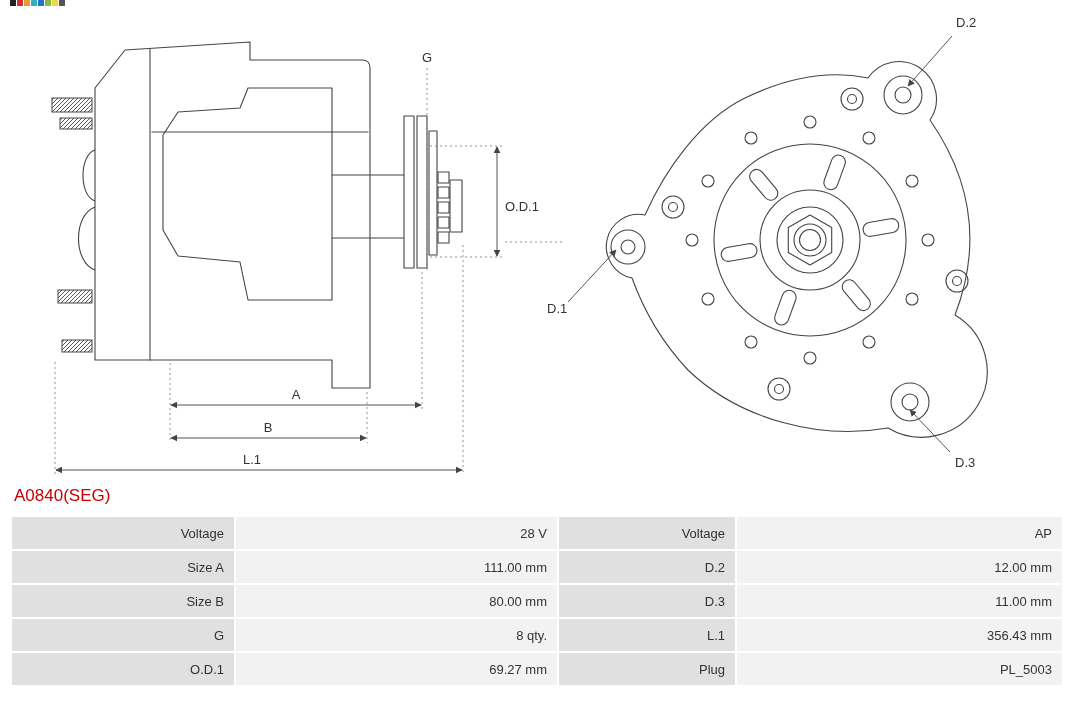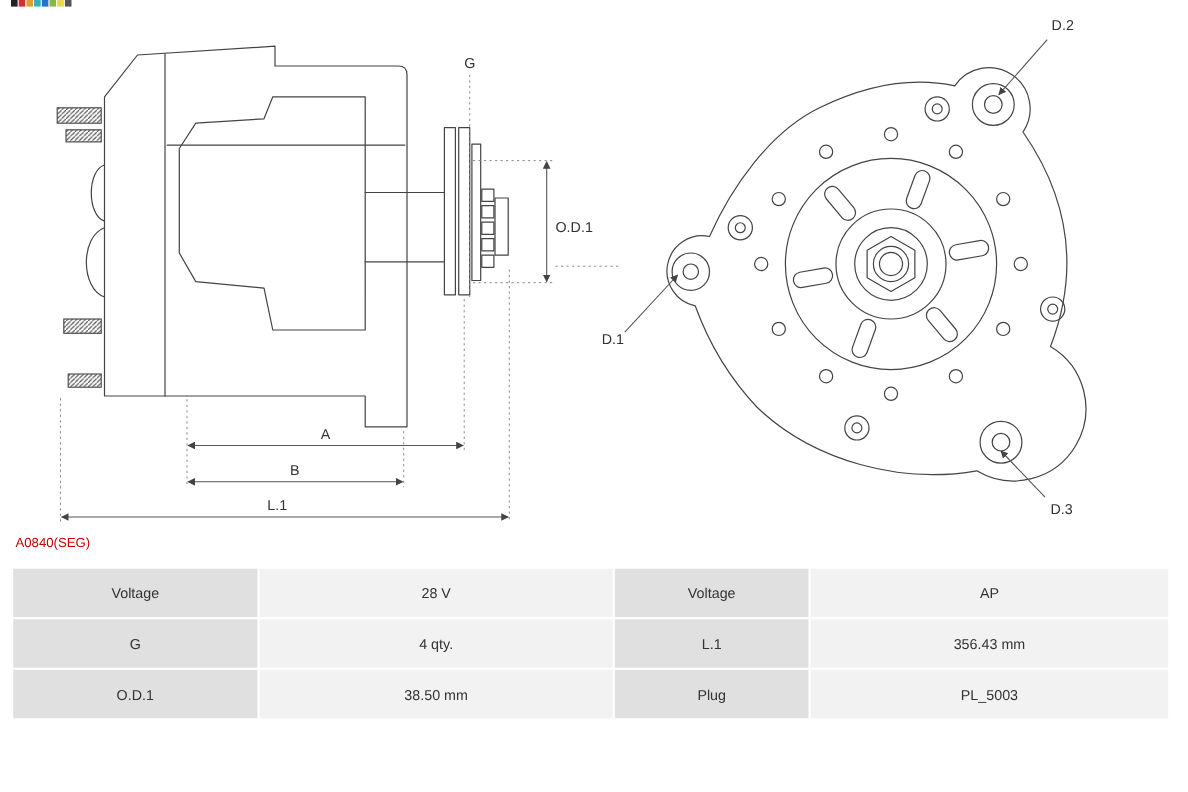--- a/index.html
+++ b/index.html
@@ -6,26 +6,26 @@
   body{width:1080px;height:720px;position:relative;overflow:hidden;
        font-family:"Liberation Sans",sans-serif;color:#333}
   .logo{position:absolute;top:0;left:10px;height:6px;display:flex;gap:1px}
   .logo span{width:6px;height:6px;display:inline-block}
   .drawing{position:absolute;top:0;left:0}
   .ln{stroke:#444;stroke-width:1.1;fill:none;stroke-linejoin:round;stroke-linecap:round}
   .fw{stroke:#444;stroke-width:1.1;fill:#fff;stroke-linejoin:round}
   .dim{stroke:#555;stroke-width:1;fill:none}
   .ext{stroke:#888;stroke-width:0.9;fill:none;stroke-dasharray:2 3}
   .dlabel{font-size:13px;fill:#333;stroke:none}
-  .part-number{position:absolute;top:486px;left:14px;font-size:12px;
+  .part-number{position:absolute;top:486px;left:14px;font-size:17px;
                color:var(--part-number,#cc0000)}
   table.spec-table{position:absolute;top:515px;left:10px;width:1052px;
                    border-collapse:separate;border-spacing:2px;table-layout:fixed}
-  table.spec-table td{height:44px;padding:0 10px;font-size:13px;color:#333;
-                      text-align:center;vertical-align:middle;white-space:nowrap;
+  table.spec-table td{height:32px;padding:0 10px;font-size:13px;color:#333;
+                      text-align:right;vertical-align:middle;white-space:nowrap;
                       overflow:hidden}
   td.lbl{background:var(--table-label-bg,#e0e0e0)}
   td.val{background:var(--table-value-bg,#f2f2f2)}
 </style>
 </head>
 <body>
 
 <div class="logo">
     <span style="background: rgb(34, 34, 34);"></span>
     <span style="background: rgb(204, 51, 51);"></span>
@@ -191,25 +191,37 @@
       <col style="width:325px">
   </colgroup>
   <tbody>
     <tr>
       <td class="lbl">Voltage</td>
       <td class="val">28 V</td>
       <td class="lbl">Voltage</td>
       <td class="val">AP</td>
     </tr>
     <tr>
+      <td class="lbl">Size A</td>
+      <td class="val">111.00 mm</td>
+      <td class="lbl">D.2</td>
+      <td class="val">12.00 mm</td>
+    </tr>
+    <tr>
+      <td class="lbl">Size B</td>
+      <td class="val">80.00 mm</td>
+      <td class="lbl">D.3</td>
+      <td class="val">11.00 mm</td>
+    </tr>
+    <tr>
       <td class="lbl">G</td>
-      <td class="val">4 qty.</td>
+      <td class="val">8 qty.</td>
       <td class="lbl">L.1</td>
       <td class="val">356.43 mm</td>
     </tr>
     <tr>
       <td class="lbl">O.D.1</td>
-      <td class="val">38.50 mm</td>
+      <td class="val">69.27 mm</td>
       <td class="lbl">Plug</td>
       <td class="val">PL_5003</td>
     </tr>
   </tbody>
 </table>
 
 </body></html>

